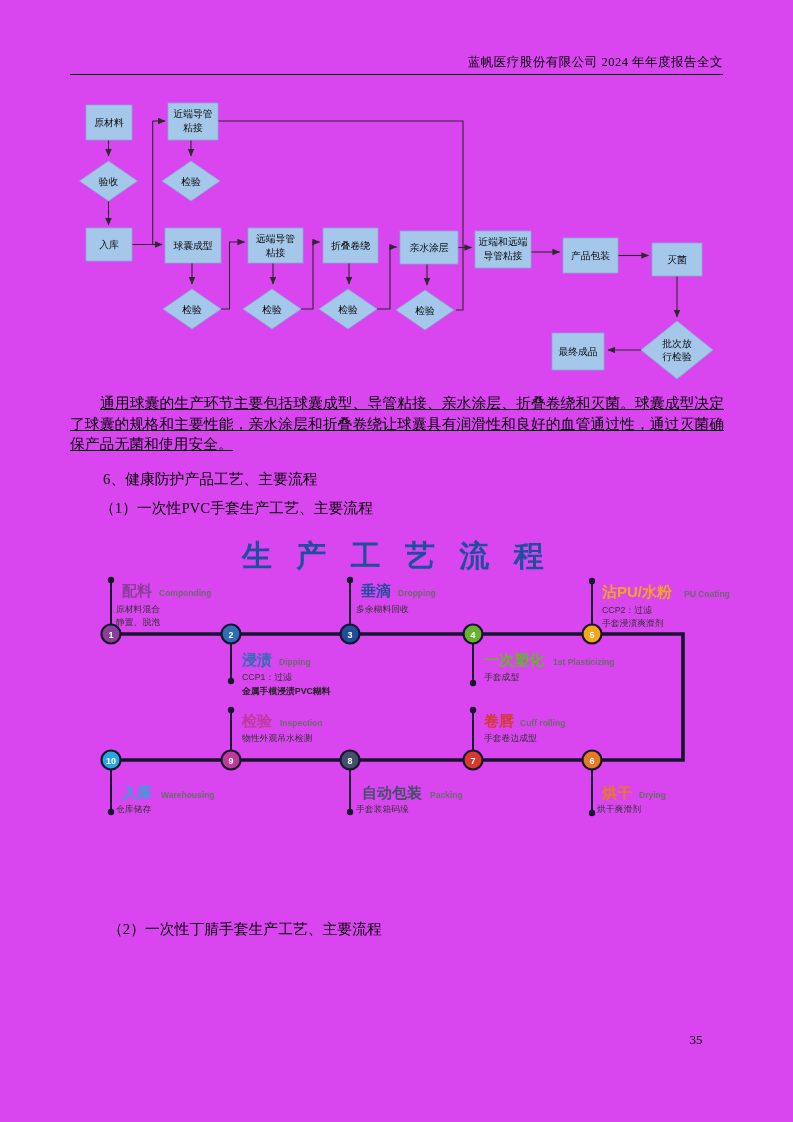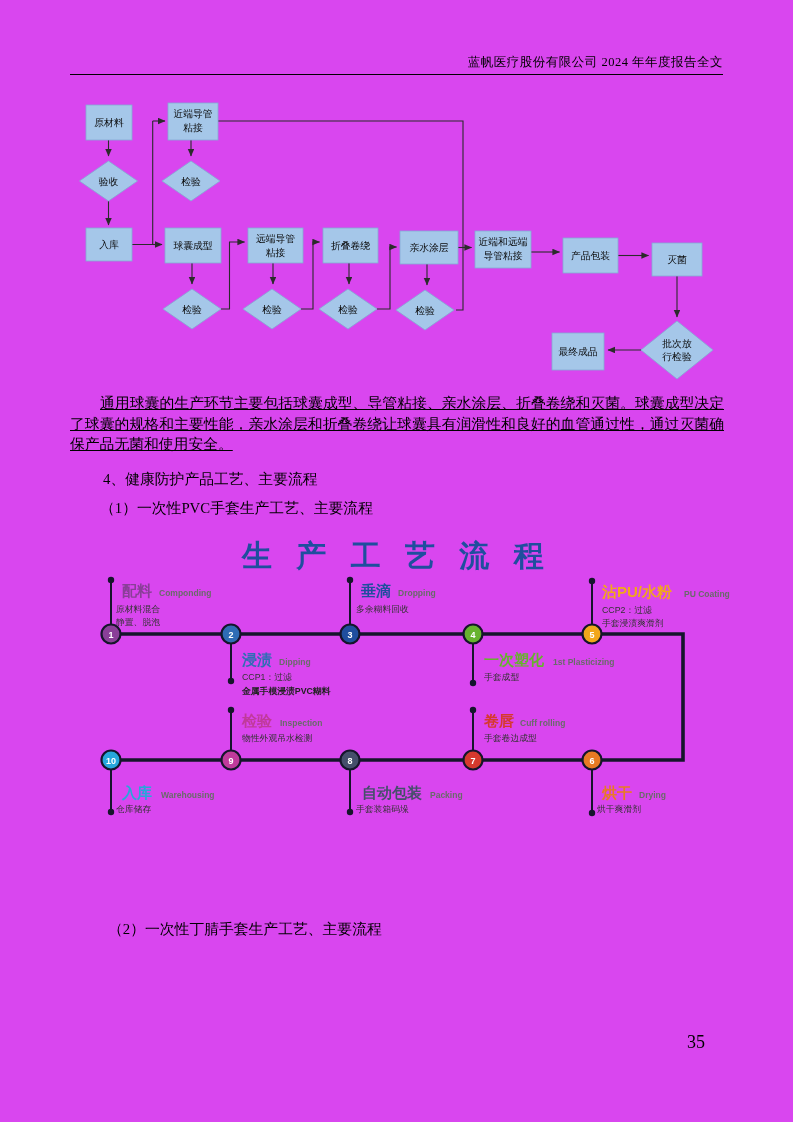--- a/index.html
+++ b/index.html
@@ -6,21 +6,21 @@
   .page{
     position:relative;width:793px;height:1122px;background:#d946ef;margin:0 auto;
     font-family:"Liberation Serif","DejaVu Serif",serif;color:#000;overflow:hidden;
   }
   .hdr{position:absolute;top:54px;left:70px;width:653px;text-align:right;
        font-size:12.5px;letter-spacing:.5px;}
   .hdr-line{position:absolute;top:74px;left:70px;width:653px;border-top:1.2px solid #000;}
   .para{position:absolute;left:70px;width:654px;font-size:14.8px;line-height:20.6px;
         text-align:justify;text-indent:30px;}
   .hline{position:absolute;font-size:14.8px;white-space:nowrap;}
-  .pagenum{position:absolute;top:1032px;left:666px;width:60px;text-align:center;font-size:18px;}
+  .pagenum{position:absolute;top:1032px;left:666px;width:60px;text-align:center;font-size:13px;}
   svg{position:absolute;}
   .fc-box{fill:#A5C7E9;stroke:#84AAD4;stroke-width:.8;}
   .fc-dia{fill:#A5C7E9;stroke:#84AAD4;stroke-width:.8;}
   .fc-line{stroke:#2b2b2b;stroke-width:1.1;fill:none;}
   .fc-text{font:9.8px "Liberation Serif","DejaVu Serif",serif;fill:#0a0a0a;text-anchor:middle;}
   .pd-main{stroke:#15152B;stroke-width:3.6;fill:none;}
   .pd-tick{stroke:#15152B;stroke-width:2;}
   .pd-dot{fill:#15152B;}
   .pd-circ{stroke:#15152B;stroke-width:2.2;}
   .pd-num{font:bold 9px "Liberation Sans","DejaVu Sans",sans-serif;fill:#fff;text-anchor:middle;}
@@ -124,21 +124,21 @@
       <polygon class="fc-dia" points="355,195 384,215 355,235 326,215"></polygon>
       <text class="fc-text" x="355" y="218.5">检验</text>
 
       <polygon class="fc-dia" points="607,226 643,255 607,284 571,255"></polygon>
       <text class="fc-text" x="607" y="252">批次放</text>
       <text class="fc-text" x="607" y="265">行检验</text>
     </g>
   </svg>
 
   <div class="para" style="top:393px;text-decoration:underline;">通用球囊的生产环节主要包括球囊成型、导管粘接、亲水涂层、折叠卷绕和灭菌。球囊成型决定了球囊的规格和主要性能，亲水涂层和折叠卷绕让球囊具有润滑性和良好的血管通过性，通过灭菌确保产品无菌和使用安全。</div>
-  <div class="hline" style="left:103px;top:470px;">4、健康防护产品工艺、主要流程</div>
+  <div class="hline" style="left:103px;top:470px;">6、健康防护产品工艺、主要流程</div>
   <div class="hline" style="left:100px;top:499px;">（1）一次性PVC手套生产工艺、主要流程</div>
 
   <svg style="left:85px;top:528px;" width="645" height="305" viewBox="0 0 645 305">
 
     <text class="pd-title" x="157" y="38" fill="#1F4E9E">生 产 工 艺 流 程</text>
 
     <g>
       <path class="pd-main" d="M26 106 H598 V232 H26"></path>
       <line class="pd-tick" x1="26" y1="106" x2="26" y2="52"></line>
         <circle class="pd-dot" cx="26" cy="52" r="3.2"></circle>

